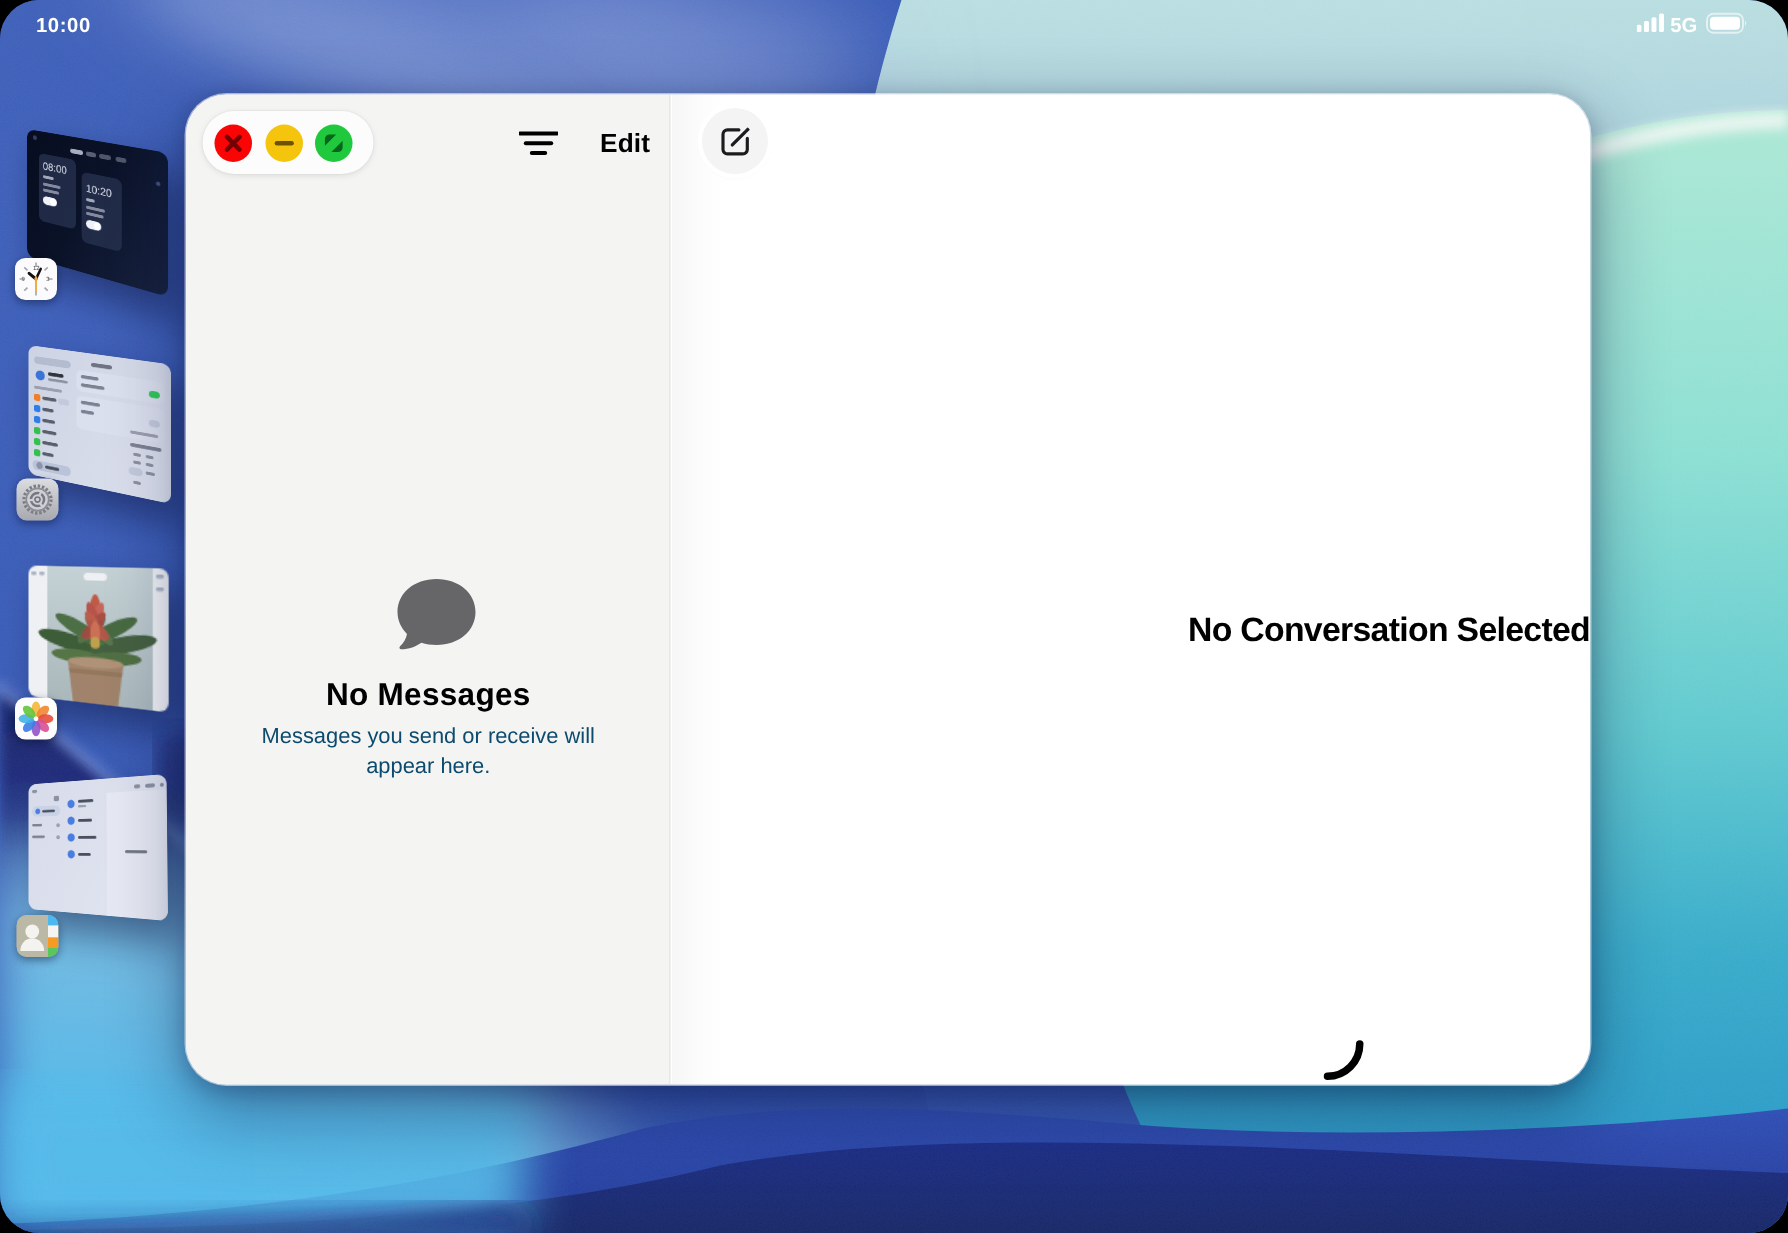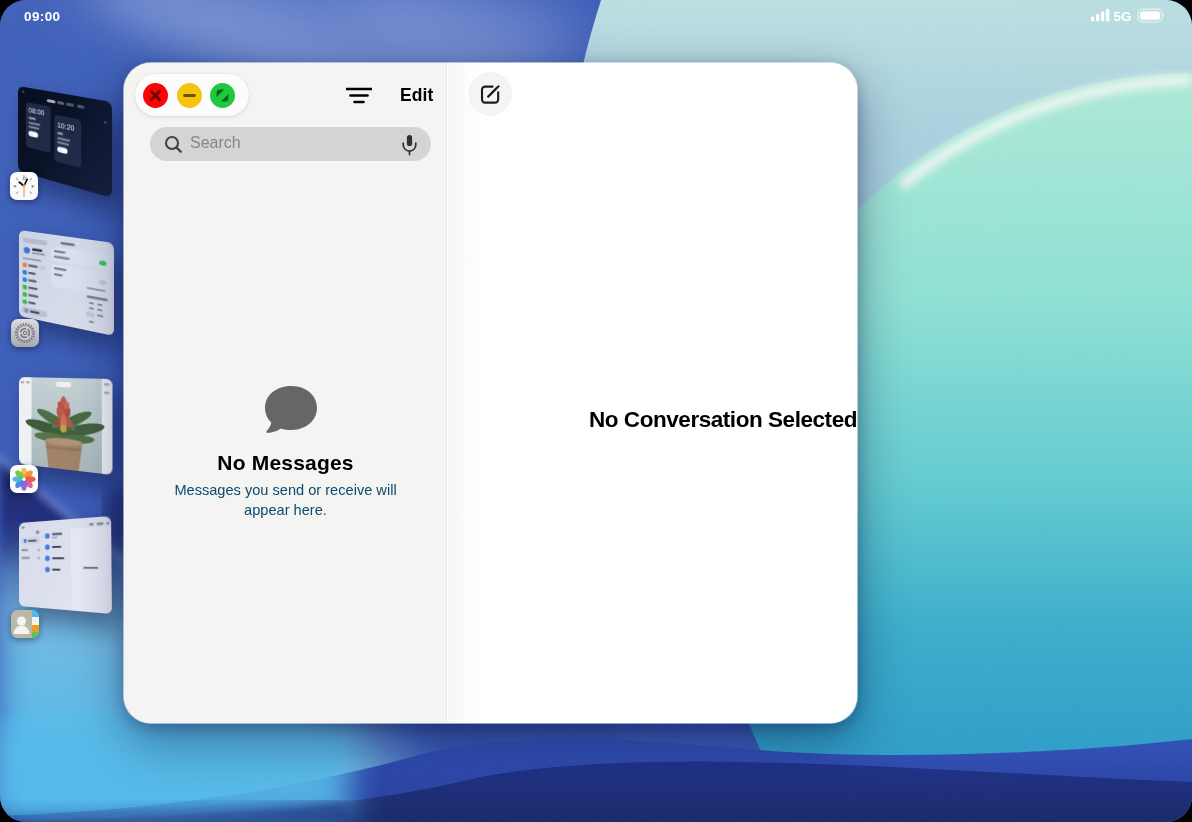--- a/index.html
+++ b/index.html
@@ -1,21 +1,21 @@
 <!DOCTYPE html>
 <html><head>
 <meta charset="utf-8">
 <style>
   html,body{margin:0;padding:0;background:#000;width:1192px;height:822px;overflow:hidden;}
   *{box-sizing:border-box;font-family:"Liberation Sans",sans-serif;}
   #screen{position:absolute;left:0;top:0;width:1192px;height:822px;border-radius:26px;overflow:hidden;background:#2f53b3;}
   #wp{position:absolute;left:0;top:0;}
   .thumb{position:absolute;transform-origin:0 0;border-radius:6px;overflow:hidden;}
   .appicon{position:absolute;width:28px;height:28px;border-radius:7px;overflow:hidden;box-shadow:0 2px 6px rgba(5,10,40,.45);}
-  #win{position:absolute;left:124px;top:63px;width:733px;height:660px;border-radius:27px;overflow:hidden;
+  #win{position:absolute;left:124px;top:63px;width:936px;height:660px;border-radius:27px;overflow:hidden;
        background:#fff;box-shadow:0 0 0 1px rgba(255,255,255,.55), 0 18px 50px rgba(5,15,60,.42), 0 4px 16px rgba(5,15,60,.28);}
   #sidebar{position:absolute;left:0;top:0;width:323px;height:660px;background:#f4f4f3;border-right:1px solid #e9e8e7;}
   #rpane{position:absolute;left:324px;top:0;right:0;height:660px;background:linear-gradient(90deg,#f6f6f6 0,#fdfdfd 22px,#fff 40px);}
   #pill{position:absolute;left:11px;top:11px;width:114px;height:42px;border-radius:21px;background:#fcfcfc;
         box-shadow:0 1px 4px rgba(0,0,0,.10),0 0 0 .5px rgba(0,0,0,.03);}
   .tl{position:absolute;top:8.5px;width:25px;height:25px;border-radius:50%;}
   #tl-red{left:8px;background:#fa0505;}
   #tl-yel{left:41.5px;background:#f5c50d;}
   #tl-grn{left:75px;background:#1fc83d;}
   .tl svg{position:absolute;left:0;top:0;}
@@ -368,32 +368,20 @@
           <path d="M18.4 10.9 L18.4 15.3 a3.1 3.1 0 0 1 -3.1 3.1 L10.9 18.4 Z" fill="#06651d"></path>
             </svg>
           </div>
       </div>
       <svg id="filterico" width="26" height="17" viewBox="0 0 26 17">
         <line x1="0.5" y1="2" x2="25.5" y2="2" stroke="#000" stroke-width="2.6" stroke-linecap="round"></line>
         <line x1="4.5" y1="8.5" x2="21.5" y2="8.5" stroke="#000" stroke-width="2.6" stroke-linecap="round"></line>
         <line x1="8.5" y1="15" x2="17.5" y2="15" stroke="#000" stroke-width="2.6" stroke-linecap="round"></line>
       </svg>
       <div id="editbtn">Edit</div>
-      <div id="search">
-        <svg style="position:absolute;left:14px;top:8px" width="19" height="19" viewBox="0 0 19 19">
-          <circle cx="8" cy="8" r="6" fill="none" stroke="#424245" stroke-width="2.1"></circle>
-          <line x1="12.6" y1="12.6" x2="16.8" y2="16.8" stroke="#424245" stroke-width="2.3" stroke-linecap="round"></line>
-        </svg>
-        <span class="stext">Search</span>
-        <svg style="position:absolute;right:14px;top:6.5px" width="15" height="22" viewBox="0 0 15 22">
-          <rect x="4.9" y="1" width="5.2" height="11" rx="2.6" fill="#303033"></rect>
-          <path d="M1.2 9.2 v1.6 a6.3 6.3 0 0 0 12.6 0 v-1.6" fill="none" stroke="#303033" stroke-width="1.7" stroke-linecap="round"></path>
-          <line x1="7.5" y1="17.6" x2="7.5" y2="20.6" stroke="#303033" stroke-width="1.7" stroke-linecap="round"></line>
-        </svg>
-      </div>
       <div id="empty">
         <svg width="56" height="49" viewBox="0 0 56 49" style="margin-left:11px">
           <path d="M28 1 C43 1 54 10.5 54 23 C54 35.5 43 45 28 45 C24.4 45 21 44.5 17.9 43.5 C14.5 46 9.5 47.8 4.5 47.9 C3.4 47.9 2.9 46.7 3.7 45.9 C6 43.6 7.8 40.8 8.3 37.6 C4.4 33.7 2 28.6 2 23 C2 10.5 13 1 28 1 Z" fill="#666669"></path>
         </svg>
         <h3>No Messages</h3>
         <p>Messages you send or receive will<br>appear here.</p>
       </div>
     </div>
     <div id="rpane">
       <div id="compose">
@@ -402,21 +390,21 @@
           <line x1="9.2" y1="13.6" x2="17.9" y2="4.9" stroke="#1c1c1e" stroke-width="2.2" stroke-linecap="round"></line>
           <path d="M19.4 2.4 l1 1 -1.35 1.35 -1 -1 Z" fill="#1c1c1e" stroke="#1c1c1e" stroke-width=".8" stroke-linejoin="round"></path>
         </svg>
       </div>
     </div>
     <div id="nocv">No Conversation Selected</div>
     <svg style="position:absolute;left:755px;top:625px" width="35" height="35" viewBox="0 0 35 35">
       <path d="M 27.5 8 A 21.5 21.5 0 0 1 6 29.5" fill="none" stroke="#000" stroke-width="5" stroke-linecap="round"></path>
     </svg>
   </div>
-  <div id="status-l">09:00</div>
+  <div id="status-l">10:00</div>
   <svg id="status-r" width="80" height="18" viewBox="0 0 80 18">
     <g fill="#fff">
       <rect x="0" y="9.5" width="3.3" height="4.8" rx="1"></rect>
       <rect x="5" y="7" width="3.3" height="7.3" rx="1"></rect>
       <rect x="10" y="4.5" width="3.3" height="9.8" rx="1"></rect>
       <rect x="15" y="2" width="3.3" height="12.3" rx="1"></rect>
     </g>
     <text x="22.5" y="14.2" font-size="13.5" font-weight="700" fill="#ffffff" font-family="Liberation Sans">5G</text>
     <g>
       <rect x="47" y="2.2" width="24" height="12.6" rx="4.2" fill="none" stroke="#ffffff" stroke-opacity=".6" stroke-width="1.3"></rect>

